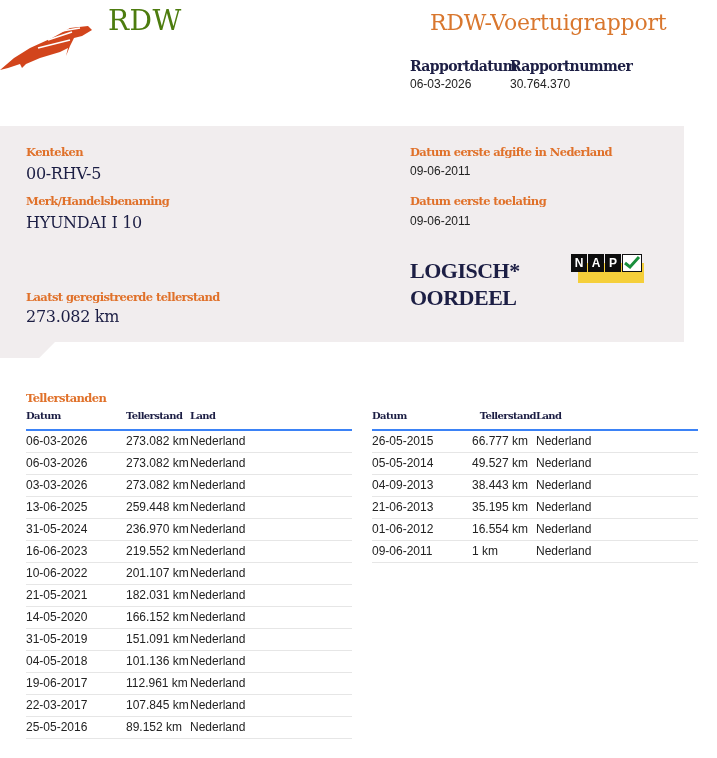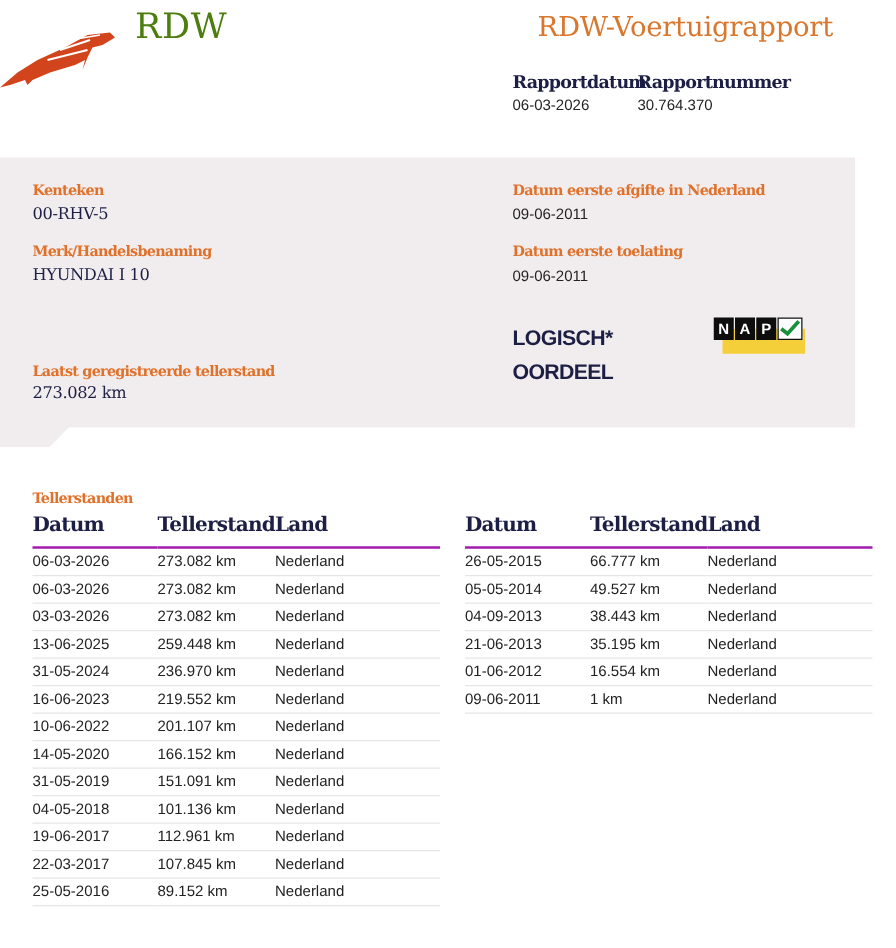--- a/index.html
+++ b/index.html
@@ -15,36 +15,36 @@
   .meta .lbl { font-size: 14px; color: #1c1e44; text-align: center; }
   .meta .val { font-size: 12px; color: #222; margin-top: 3px; }
   .meta-date { left: 410px; }
   .meta-num { left: 510px; }
 
   
   .panel { position: absolute; left: 0; top: 126px; width: 684px; height: 216px; background: #f1edee; }
   .notch { position: absolute; left: 0; top: 341px; width: 56px; height: 17px; background: #f1edee; clip-path: polygon(0 0, 100% 0, 70% 100%, 0 100%); }
 
   .lbl-orange { font-size: 11.5px; color: #e0712a; }
-  .big-val { font-size: 13px; color: #1c1e44; font-family: "DejaVu Serif", serif; letter-spacing: -0.3px; }
+  .big-val { font-size: 16px; color: #1c1e44; font-family: "DejaVu Serif", serif; letter-spacing: -0.3px; }
   .small-val { font-size: 12px; color: #222; }
 
   .abs { position: absolute; }
 
-  .verdict { position: absolute; left: 410px; top: 257px; font-size: 17px; font-weight: bold; color: #1c1e44; line-height: 27px; letter-spacing: -0.5px; font-family: Liberation Sans, sans-serif; }
+  .verdict { position: absolute; left: 410px; top: 257px; font-size: 22px; font-weight: bold; color: #1c1e44; line-height: 27px; letter-spacing: -0.5px; font-family: Liberation Serif, serif; }
 
   .nap { position: absolute; left: 571px; top: 254px; width: 76px; height: 30px; }
   .nap .yellow { position: absolute; left: 7px; top: 9px; width: 66px; height: 20px; background: #f5cf3a; }
   .nap .box { position: absolute; top: 0; width: 16px; height: 18px; background: #0d0d0d; color: #fff; font-size: 12px; font-weight: bold; text-align: center; line-height: 18px; font-family: "Liberation Sans", sans-serif; }
   .nap .check { position: absolute; left: 51px; top: 0; width: 20px; height: 18px; background: #fff; border: 1.5px solid #111; }
 
   
   .section-title { position: absolute; left: 26px; top: 391px; font-size: 11.5px; color: #e0712a; }
   table.odo { position: absolute; border-collapse: collapse; font-size: 12px; }
-  table.odo th { font-size: 16px; color: #1c1e44; font-family: "DejaVu Serif", serif; font-weight: bold; letter-spacing: -0.6px; text-align: left; padding: 0 0 8px 0; height: 16px; border-bottom: 2px solid #a21caf; }
+  table.odo th { font-size: 10px; color: #1c1e44; font-family: "DejaVu Serif", serif; font-weight: bold; letter-spacing: -0.6px; text-align: left; padding: 0 0 8px 0; height: 16px; border-bottom: 2px solid #3b82f6; }
   table.odo td { height: 22px; border-bottom: 1px solid #e6e6e6; color: #222; padding: 0; white-space: nowrap; }
   table.odo .r { text-align: left; }
   .t-left { left: 26px; top: 410px; width: 326px; }
   .t-right { left: 372px; top: 410px; width: 326px; }
   .t-left col.c1 { width: 100px; } .t-left col.c2 { width: 64px; }
   .t-right col.c1 { width: 100px; } .t-right col.c2 { width: 64px; }
 </style>
 </head>
 <body>
 
@@ -144,20 +144,25 @@
         <td>16-06-2023</td>
         <td class="r">219.552 km</td>
         <td class="r">Nederland</td>
       </tr>
       <tr>
         <td>10-06-2022</td>
         <td class="r">201.107 km</td>
         <td class="r">Nederland</td>
       </tr>
       <tr>
+        <td>21-05-2021</td>
+        <td class="r">182.031 km</td>
+        <td class="r">Nederland</td>
+      </tr>
+      <tr>
         <td>14-05-2020</td>
         <td class="r">166.152 km</td>
         <td class="r">Nederland</td>
       </tr>
       <tr>
         <td>31-05-2019</td>
         <td class="r">151.091 km</td>
         <td class="r">Nederland</td>
       </tr>
       <tr>

